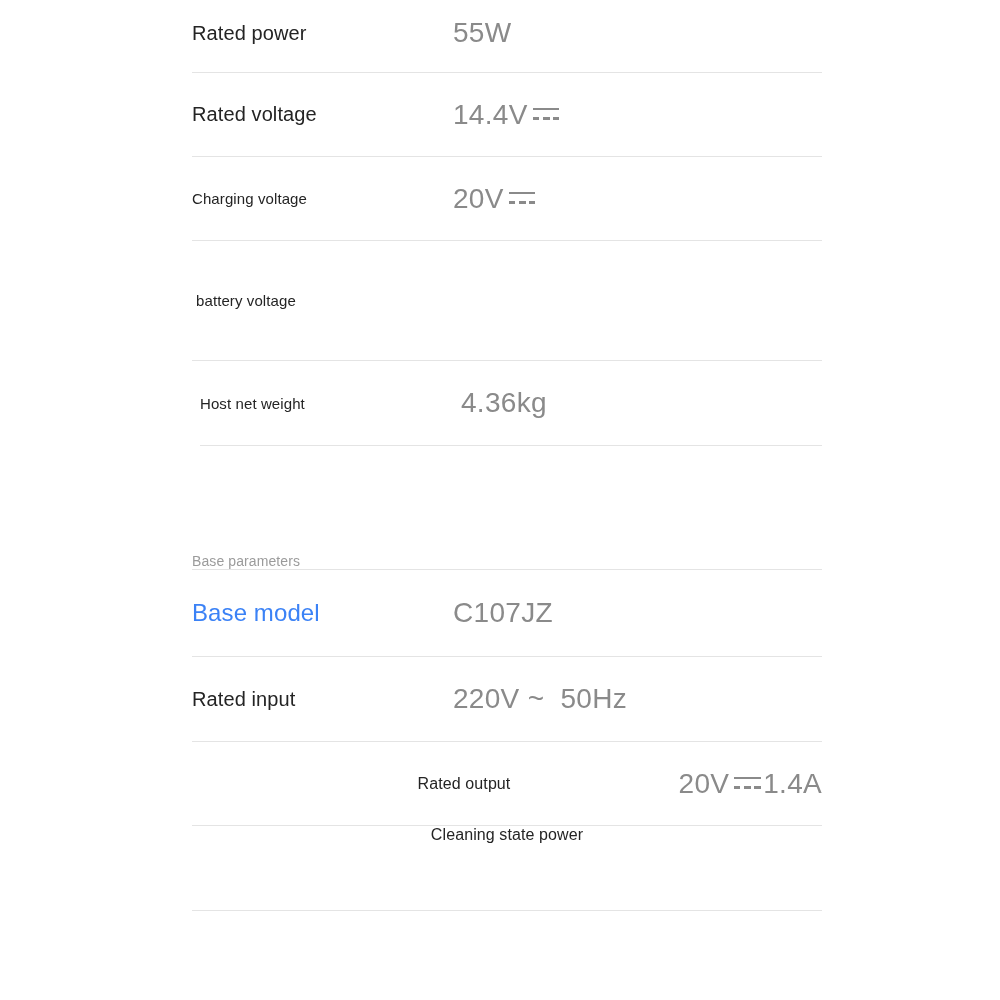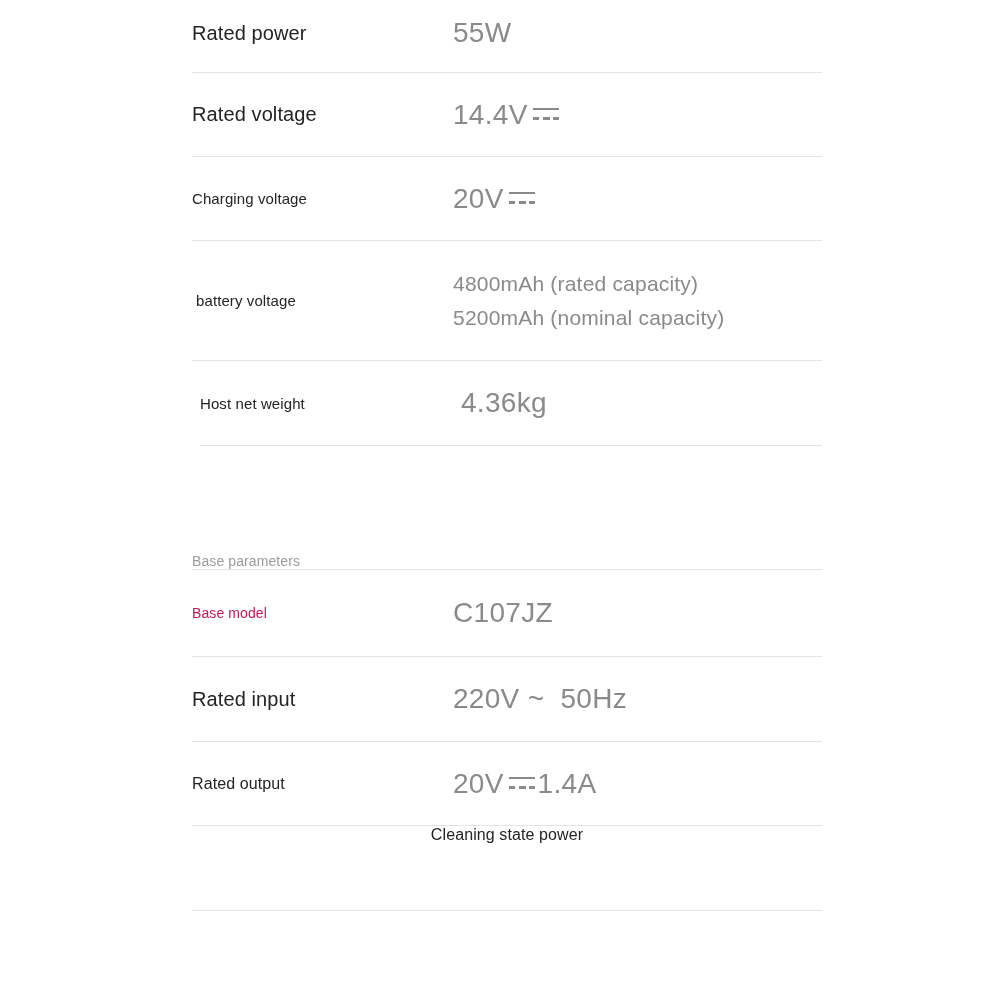--- a/index.html
+++ b/index.html
@@ -14,30 +14,30 @@
     align-items:center;
     border-bottom:1px solid #e4e4e4;
   }
   .r1 { height:73px;  padding-bottom:6px; }
   .r2 { height:84px; }
   .r3 { height:84px; }
   .r4 { height:120px; }
   .r5 { height:85px;margin-left:8px; }
   .r6 { height:87px; }
   .r7 { height:85px; }
-  .r8 { height:84px; }
+  .r8 { height:84px;justify-content:flex-end; }
   .r9 { height:84px; }
   .r10 { height:85px;flex-direction:column; }
 
   .lab {
     flex:0 0 261px;
     color:#242424;
     letter-spacing:0.1px;
   }
-  .lab-xl { font-size:14px; color:#be185d; }
+  .lab-xl { font-size:24px; color:#3b82f6; }
   .lab-lg { font-size:20px; }
   .lab-md { font-size:16px; }
   .lab-sm { font-size:15px; }
   .indent { padding-left:4px; }
 
   .val {
     color:#8a8a8a;
     white-space:pre;
   }
   .val-lg { font-size:28px; letter-spacing:0.3px; }
@@ -96,24 +96,20 @@
       <div class="val val-lg">14.4V<span class="dc"></span></div>
     </div>
 
     <div class="row r3">
       <div class="lab lab-sm">Charging voltage</div>
       <div class="val val-lg">20V<span class="dc"></span></div>
     </div>
 
     <div class="row r4">
       <div class="lab lab-sm indent">battery voltage</div>
-      <div class="val-multi">
-        <div class="val val-md">4800mAh (rated capacity)</div>
-        <div class="val val-md">5200mAh (nominal capacity)</div>
-      </div>
     </div>
 
     <div class="row r5">
       <div class="lab lab-sm">Host net weight</div>
       <div class="val val-lg">4.36kg</div>
     </div>
 
     <div class="sec">
       <div class="sec-text">Base parameters</div>
     </div>

